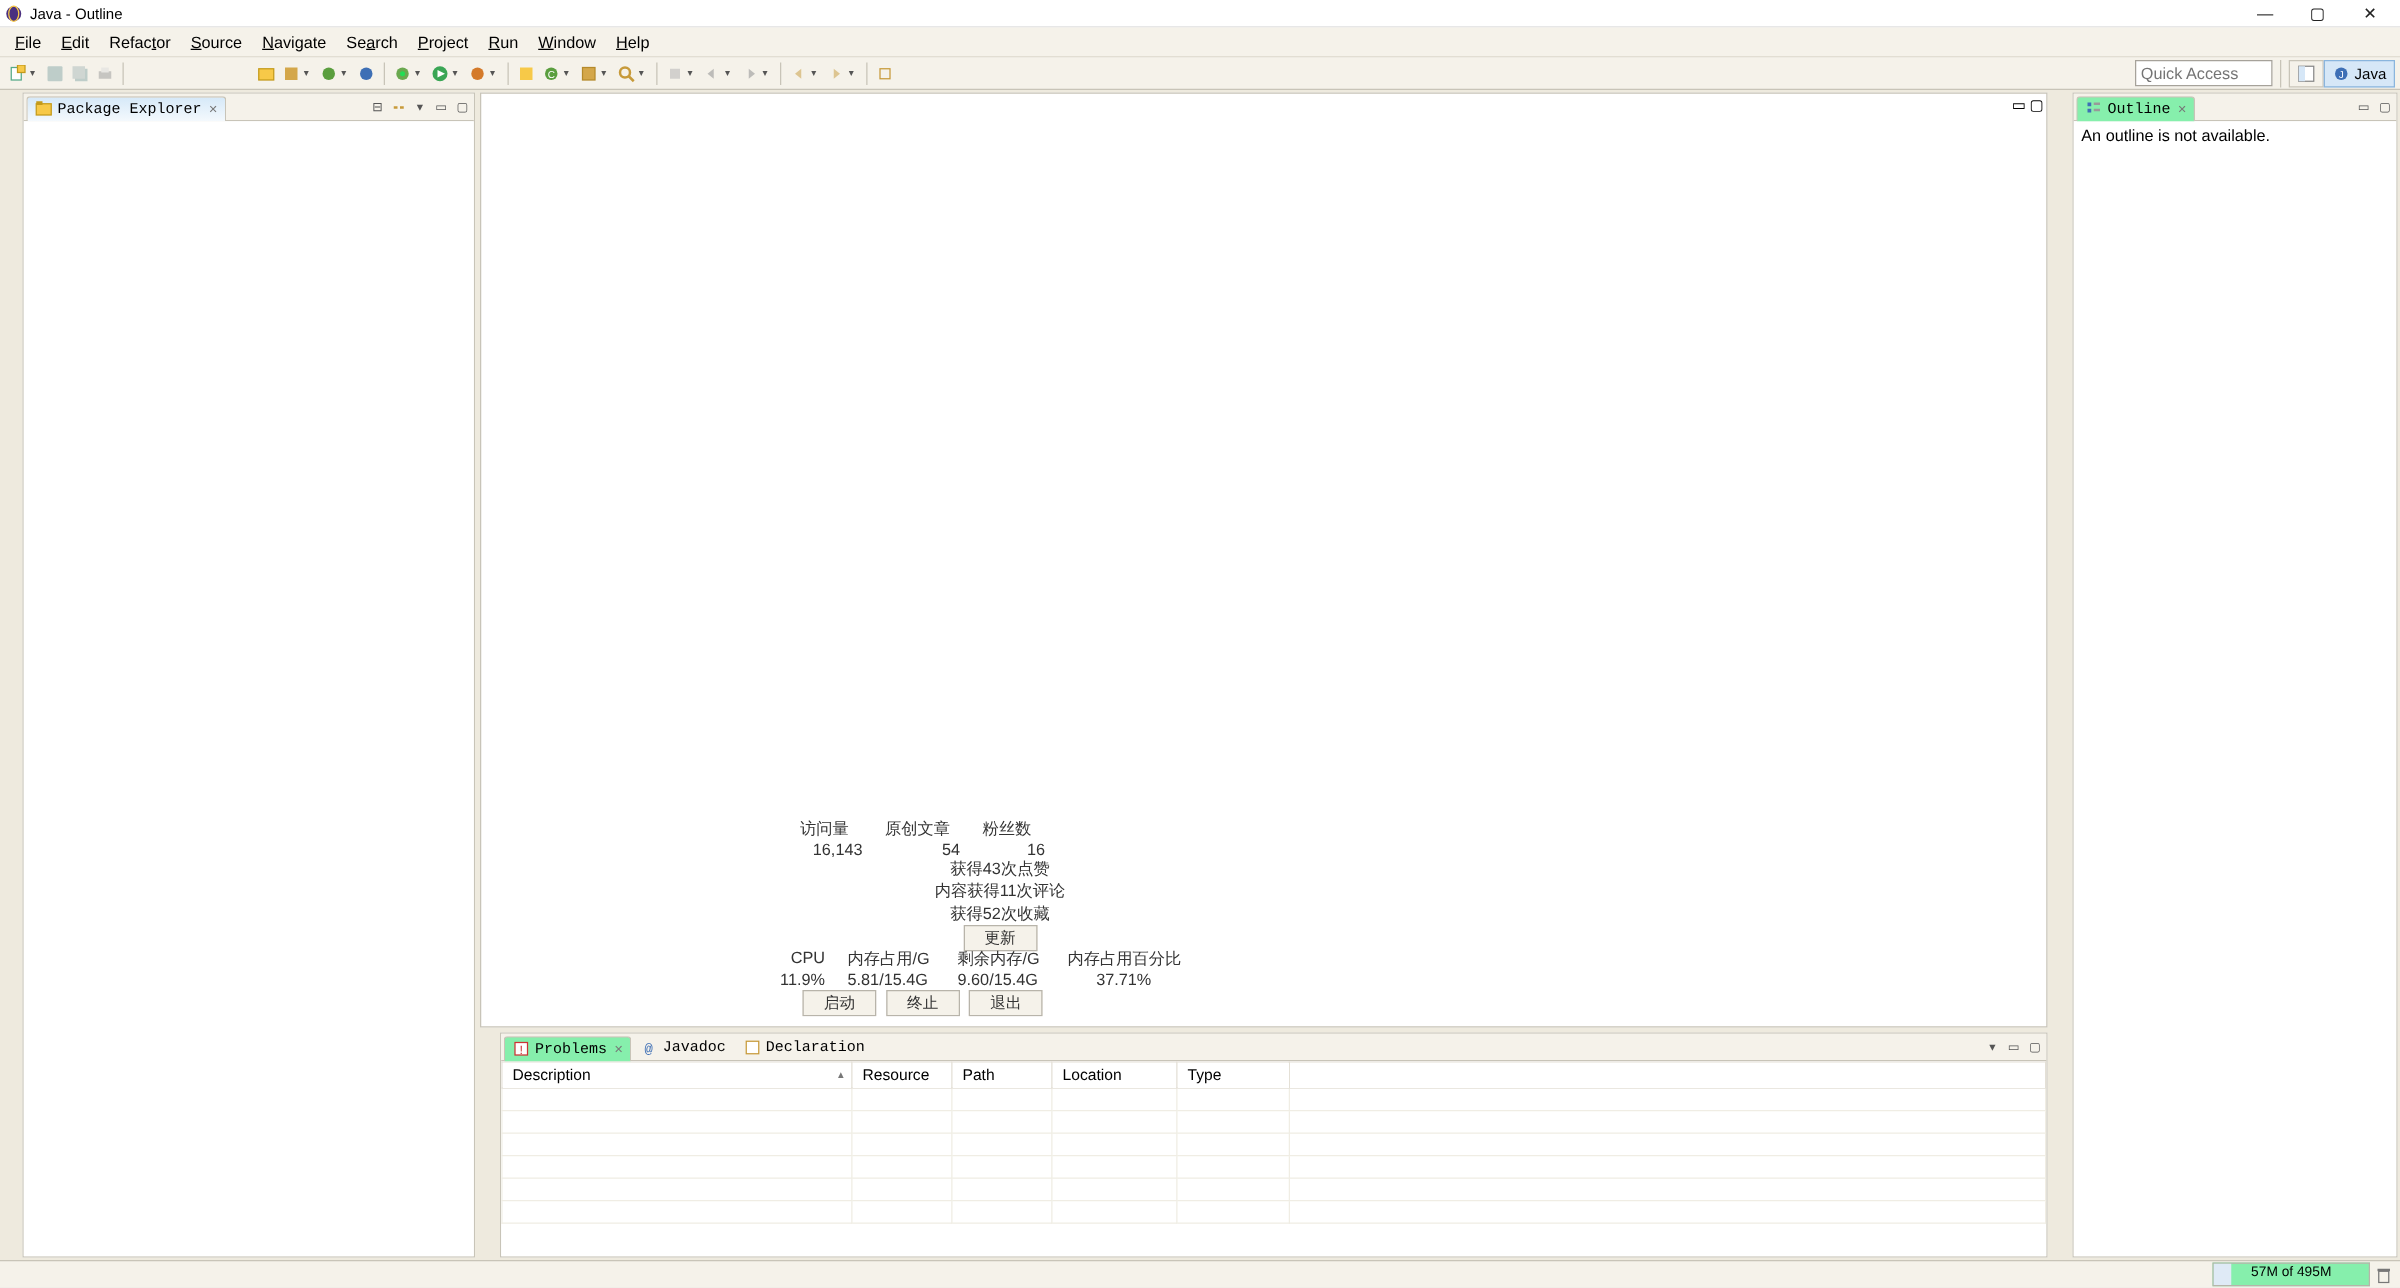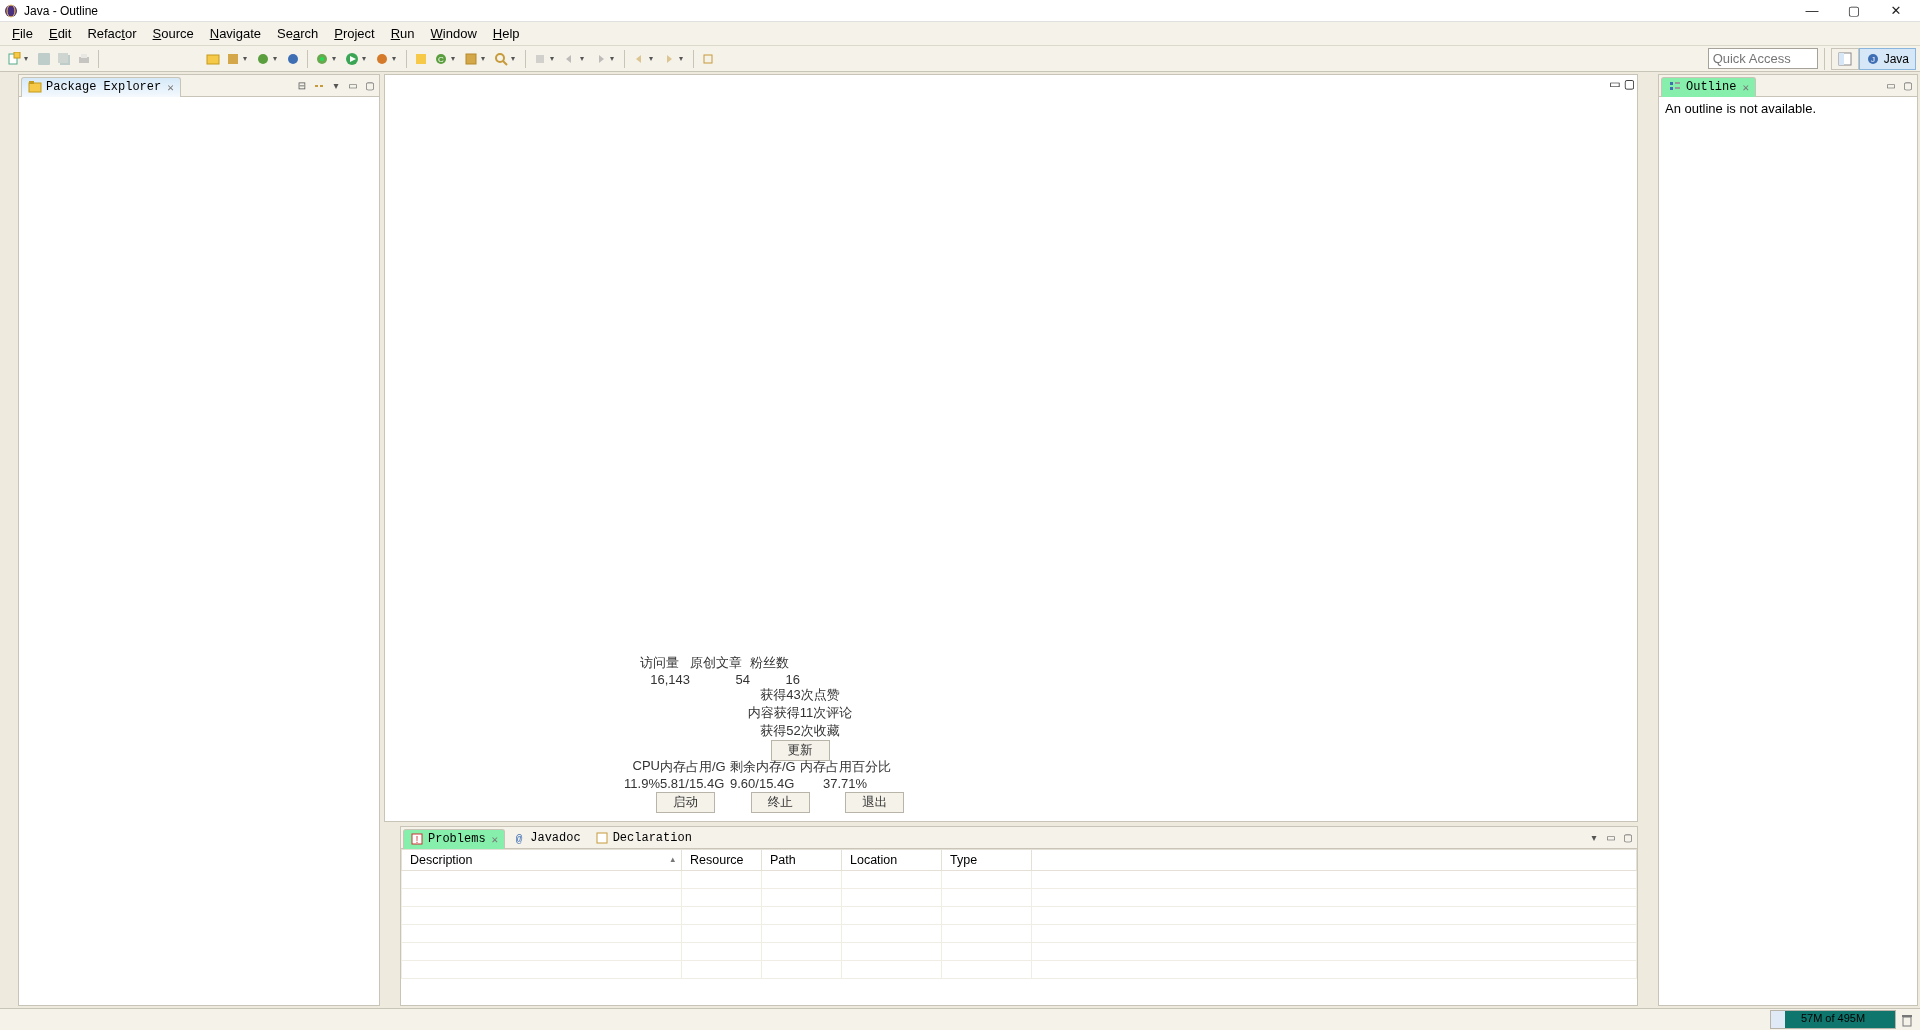--- a/index.html
+++ b/index.html
@@ -144,39 +144,39 @@
 .ptable td { border:1px solid #f0ede4; padding:3px 8px; height:18px; }
 .sort-ind { position:absolute; right:6px; top:4px; font-size:9px; color:#777; }
 
 
 .overlay {
   position:fixed;
   font-family: "Microsoft YaHei","SimSun",sans-serif;
   font-size:13px;
   color:#333;
 }
-.overlay .row { display:flex; white-space:nowrap; }
+.overlay .row { display:flex; gap:18px; white-space:nowrap; }
 .overlay .cell { text-align:right; }
 .overlay .btn {
   display:inline-block; border:1px solid #b8b4aa; background:#f5f2ea;
-  padding:1px 16px; font-size:12.5px; cursor:pointer; margin:0 16px;
+  padding:1px 16px; font-size:12.5px; cursor:pointer; margin:0 2px;
 }
 .overlay-centered { text-align:center; }
 
 
 .statusbar {
   height:22px; background:#f5f2ea; border-top:1px solid #c8c4b8;
   display:flex; align-items:center; font-size:12px; padding:0 6px;
 }
 .statusbar .sb-spacer { flex:1; }
 .statusbar .heap {
   display:flex; align-items:center; gap:4px;
 }
 .statusbar .heap-bar {
-  width:126px; height:19px; border:1px solid #b8b4aa; background:#0f766e;
+  width:126px; height:19px; border:1px solid #b8b4aa; background:#86efac;
   position:relative; font-size:11px; text-align:center; line-height:14px;
 }
 .statusbar .heap-fill {
   position:absolute; left:0; top:0; bottom:0; background:#dfeaf6;
 }
 .statusbar .heap-text { position:relative; }
 .statusbar .trash { width:14px; height:14px; display:inline-flex; align-items:center; justify-content:center; cursor:pointer; color:#666; }
 
 svg { display:block; }
 </style>

